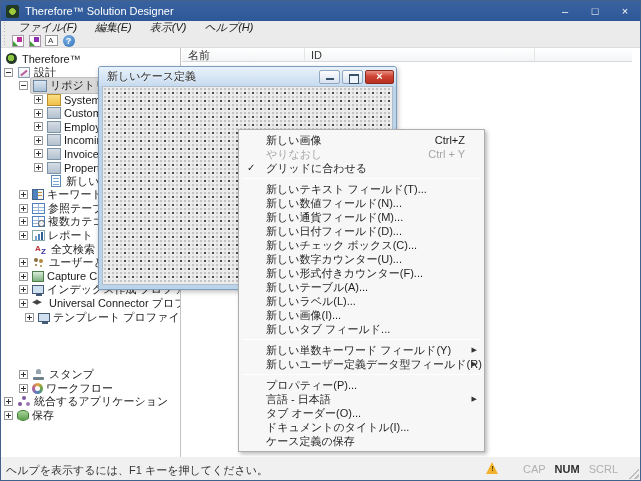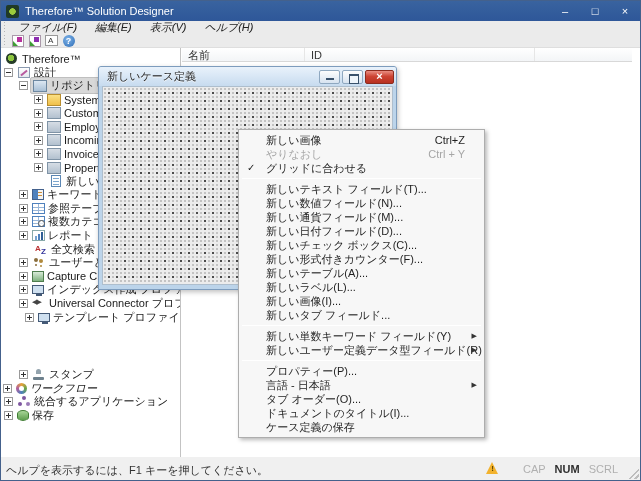--- a/index.html
+++ b/index.html
@@ -297,21 +297,21 @@
             <span class="tlabel">テンプレート プロファイル</span>
           </span>
         </div>
         <div class="trow" style="padding-left: 18px; margin-top: 44px;">
           <span class="exp plus"></span>
           <span style="display: flex; align-items: center;">
             <span class="ic ic-stamp"></span>
             <span class="tlabel">スタンプ</span>
           </span>
         </div>
-        <div class="trow" style="padding-left: 2px; font-style: italic;">
+        <div class="trow" style="padding-left: 18px;">
           <span class="exp plus"></span>
           <span style="display: flex; align-items: center;">
             <span class="ic ic-workflow"></span>
             <span class="tlabel">ワークフロー</span>
           </span>
         </div>
         <div class="trow" style="padding-left: 3px;">
           <span class="exp plus"></span>
           <span style="display: flex; align-items: center;">
             <span class="ic ic-integration"></span>
@@ -347,20 +347,21 @@
   <div class="ctxmenu">
       <div class="mitem"><span>新しい画像</span><span class="mshort">Ctrl+Z</span></div>
       <div class="mitem disabled"><span>やりなおし</span><span class="mshort">Ctrl + Y</span></div>
       <div class="mitem"><span class="mcheck">✓</span><span>グリッドに合わせる</span></div>
       <div class="msep"></div>
       <div class="mitem"><span>新しいテキスト フィールド(T)...</span></div>
       <div class="mitem"><span>新しい数値フィールド(N)...</span></div>
       <div class="mitem"><span>新しい通貨フィールド(M)...</span></div>
       <div class="mitem"><span>新しい日付フィールド(D)...</span></div>
       <div class="mitem"><span>新しいチェック ボックス(C)...</span></div>
+      <div class="mitem"><span>新しい数字カウンター(U)...</span></div>
       <div class="mitem"><span>新しい形式付きカウンター(F)...</span></div>
       <div class="mitem"><span>新しいテーブル(A)...</span></div>
       <div class="mitem"><span>新しいラベル(L)...</span></div>
       <div class="mitem"><span>新しい画像(I)...</span></div>
       <div class="mitem"><span>新しいタブ フィールド...</span></div>
       <div class="msep"></div>
       <div class="mitem"><span>新しい単数キーワード フィールド(Y)</span><span class="marrow">▶</span></div>
       <div class="mitem"><span>新しいユーザー定義データ型フィールド(R)</span><span class="marrow">▶</span></div>
       <div class="msep"></div>
       <div class="mitem"><span>プロパティー(P)...</span></div>

